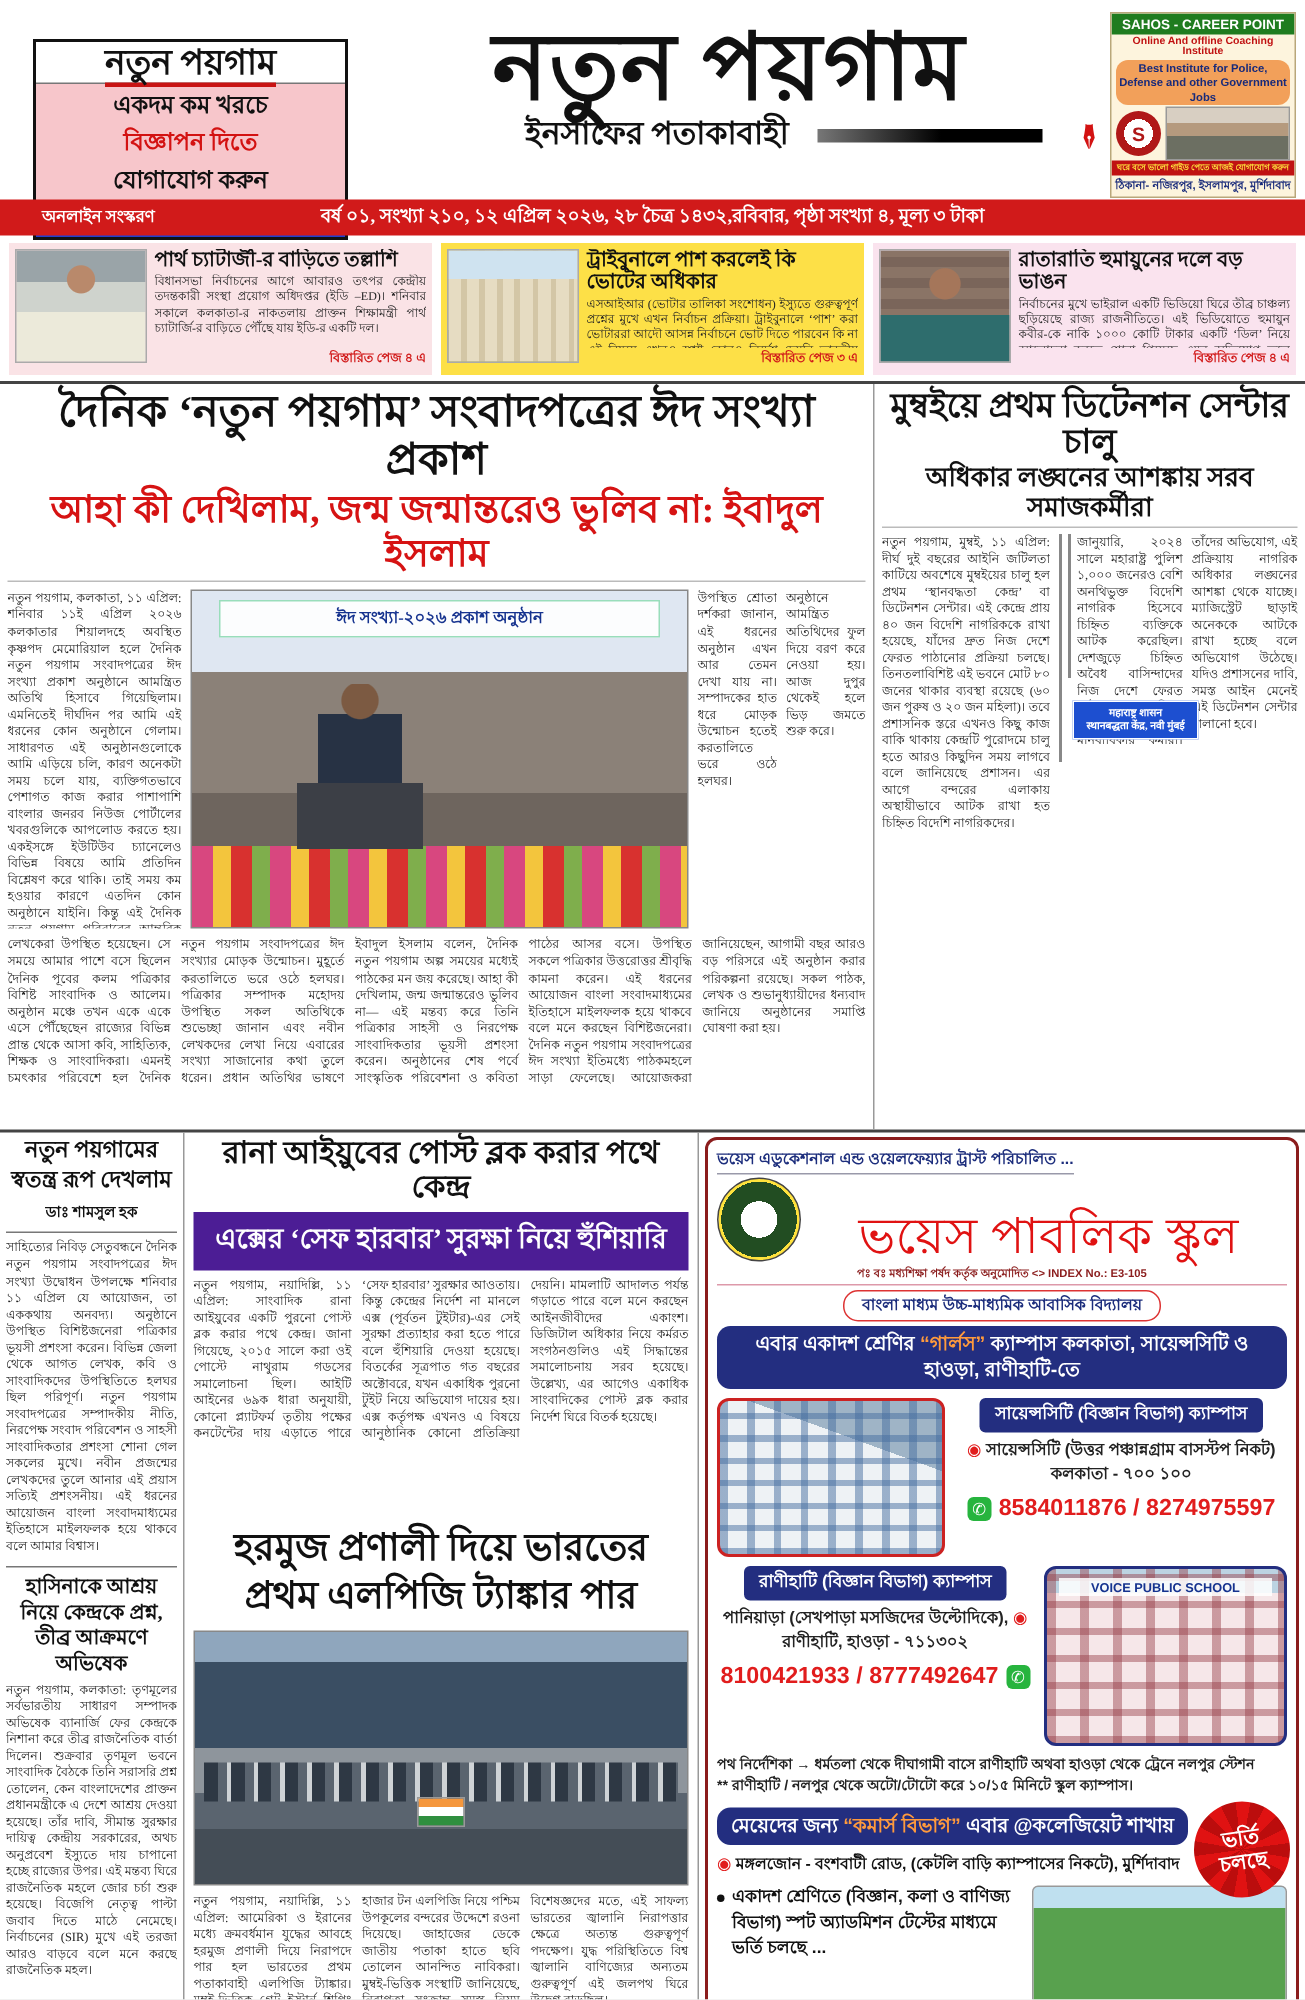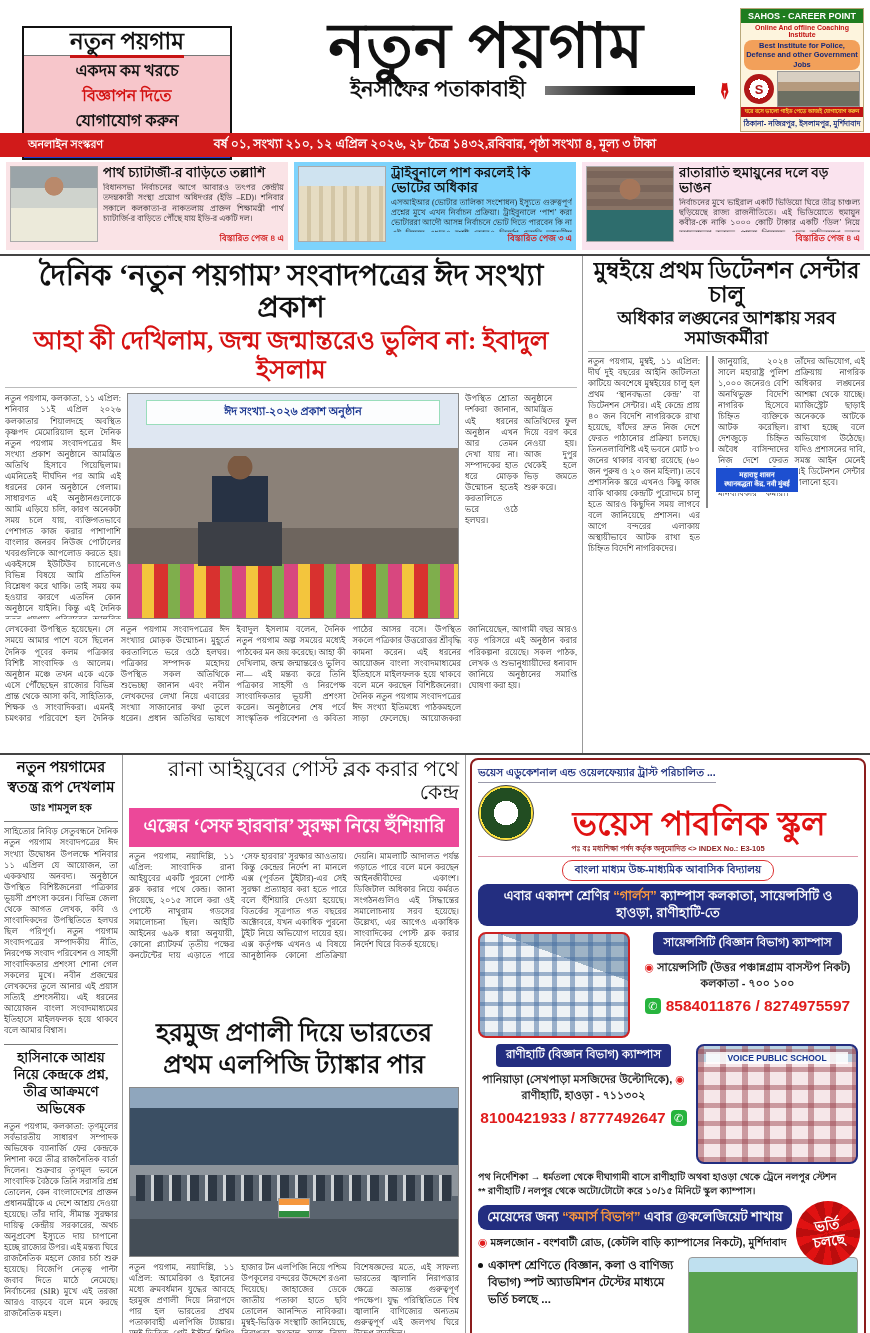--- a/index.html
+++ b/index.html
@@ -32,21 +32,21 @@
   .sahos-addr{color:#182a7a;font-weight:bold;font-size:7.5px;text-align:center;padding:1px 0;}
   .sahos-mob{background:#cdeeb5;color:#8b1414;font-weight:bold;font-size:8px;text-align:center;padding:1px 0;}
   
   .redbar{height:24px;background:#d11a1a;color:#fff;display:flex;align-items:center;position:relative;font-weight:bold;}
   .redbar .online{position:absolute;left:28px;font-size:11px;}
   .redbar .dateline{margin:0 auto;font-size:12.5px;}
   
   .briefs{display:flex;gap:6px;padding:5px 6px 4px;height:88px;}
   .brief{flex:1;display:flex;gap:5px;padding:4px;overflow:hidden;}
   .brief.b1{background:#fae3e6;}
-  .brief.b2{background:#7dd3fc;}
+  .brief.b2{background:#fde047;}
   .brief.b3{background:#fae3ee;}
   .brief-photo{width:86px;height:74px;flex:none;border:1px solid #aaa;}
   .ph-partha{background:radial-gradient(circle at 50% 26%,#b9896b 0 13%,rgba(0,0,0,0) 14%),linear-gradient(180deg,#9aa4a8 0 28%,#cfd3cd 28% 55%,#eceada 55%);}
   .ph-court{background:linear-gradient(180deg,#cfe3f0 0 26%,rgba(0,0,0,0) 26%),repeating-linear-gradient(90deg,#e6dcc2 0 8px,#d3c6a6 8px 12px),linear-gradient(180deg,#e6dcc2 0 72%,#7d9b6a 72%);}
   .ph-humayun{background:radial-gradient(circle at 50% 30%,#a5765a 0 15%,rgba(0,0,0,0) 16%),linear-gradient(180deg,rgba(0,0,0,0) 0 58%,#2e6d6d 58%),repeating-linear-gradient(0deg,#8a7466 0 7px,#7a655a 7px 14px);}
   .brief-text{flex:1;display:flex;flex-direction:column;overflow:hidden;}
   .brief-h{font-size:13.5px;font-weight:bold;line-height:1.1;margin-bottom:2px;}
   .brief-b{font-size:8px;line-height:1.3;text-align:justify;color:#222;flex:1;overflow:hidden;}
   .brief-ref{color:#d11a1a;font-weight:bold;font-size:8.5px;text-align:right;}
   
@@ -82,39 +82,39 @@
   .m-bottom{flex:1;column-count:2;column-gap:6px;}
   
   .bottom{display:flex;border-top:2px solid #444;height:642px;}
   .opinion{width:114px;padding:3px 4px;border-right:1px solid #999;display:flex;flex-direction:column;}
   .opinion-h{font-size:15px;font-weight:bold;text-align:center;line-height:1.3;}
   .opinion-by{font-size:10px;font-weight:bold;text-align:center;border-bottom:1px solid #777;padding:3px 0 4px;margin-bottom:4px;}
   .opinion-b{height:212px;}
   .op2-h{font-size:13.5px;font-weight:bold;text-align:center;line-height:1.25;margin:6px 0 3px;border-top:1px solid #777;padding-top:5px;}
   .op2-b{flex:1;}
   .midcol{width:330px;padding:3px 6px;border-right:1px solid #999;}
-  .rana-h{font-size:20.5px;font-weight:normal;text-align:right;line-height:1.1;}
-  .rana-banner{background:#ec4899;color:#fff;font-size:18.5px;font-weight:bold;text-align:center;padding:4px 0;margin:4px 0;}
+  .rana-h{font-size:20.5px;font-weight:bold;text-align:center;line-height:1.1;}
+  .rana-banner{background:#4c1d95;color:#fff;font-size:18.5px;font-weight:bold;text-align:center;padding:4px 0;margin:4px 0;}
   .rana-b{column-count:3;column-gap:7px;height:158px;}
   .lpg-h{font-size:25px;font-weight:bold;text-align:center;line-height:1.3;margin:8px 0 5px;}
   .lpg-photo{height:168px;position:relative;border:1px solid #888;
      background:linear-gradient(180deg,#8fa6bd 0 12%,#3a4e63 12% 46%,#8e959c 46% 64%,#5a646f 64% 78%,#444d56 78%);}
   .lpg-crowd{position:absolute;left:6px;right:6px;top:52%;height:26px;
      background:repeating-linear-gradient(90deg,#2e3844 0 9px,#5a646f 9px 15px,#cfd3d6 15px 18px);}
   .lpg-flag{position:absolute;left:45%;top:66%;width:30px;height:18px;border:1px solid #999;
      background:linear-gradient(180deg,#f5973d 0 33%,#fff 33% 66%,#2f8f3f 66%);}
   .lpg-b{column-count:3;column-gap:7px;height:134px;margin-top:5px;}
   
   .school-ad{flex:1;margin:3px 4px;border:2px solid #8b1d1d;border-radius:8px;padding:5px 6px;overflow:hidden;
      font-family:"Liberation Sans","DejaVu Sans",sans-serif;position:relative;background:#fff;}
   .ad-topline{font-size:10.5px;font-weight:bold;color:#1c2d7c;border-bottom:1px solid #99a;width:fit-content;}
   .ad-head{display:flex;align-items:center;gap:6px;margin-top:2px;}
   .ad-logo{width:54px;height:54px;border-radius:50%;flex:none;border:1px solid #444;
      background:radial-gradient(circle,#fff 0 32%,#224d22 32% 66%,#ffe23d 66%);}
-  .ad-title{flex:1;text-align:center;color:#e01212;font-weight:bold;font-size:33px;line-height:1;margin-top:20px;}
+  .ad-title{flex:1;text-align:center;color:#e01212;font-weight:normal;font-size:33px;line-height:1;margin-top:20px;}
   .ad-approved{text-align:center;font-size:7.5px;font-weight:bold;color:#8b1d1d;border-bottom:1px solid #d9a;padding:2px 0 1px;}
   .ad-medium{margin:3px auto;border:1.5px solid #d33;border-radius:10px;width:fit-content;padding:1px 12px;color:#1c2d7c;font-weight:bold;font-size:10.5px;}
   .ad-banner{background:#232e80;color:#fff;border-radius:9px;text-align:center;font-weight:bold;font-size:13px;padding:4px 8px;line-height:1.3;}
   .ad-banner .hl{color:#ff9a3d;}
   .campus{display:flex;gap:7px;margin-top:6px;}
   .c-photo{border-radius:8px;flex:none;}
   .c1-photo{width:148px;height:102px;border:2px solid #c22;
      background:repeating-linear-gradient(90deg,rgba(70,110,160,.5) 0 5px,rgba(0,0,0,0) 5px 18px),
                 repeating-linear-gradient(0deg,rgba(70,110,160,.5) 0 4px,rgba(0,0,0,0) 4px 15px),
                 linear-gradient(200deg,#9fb4c6 0 30%,#eef2f5 30%);}

